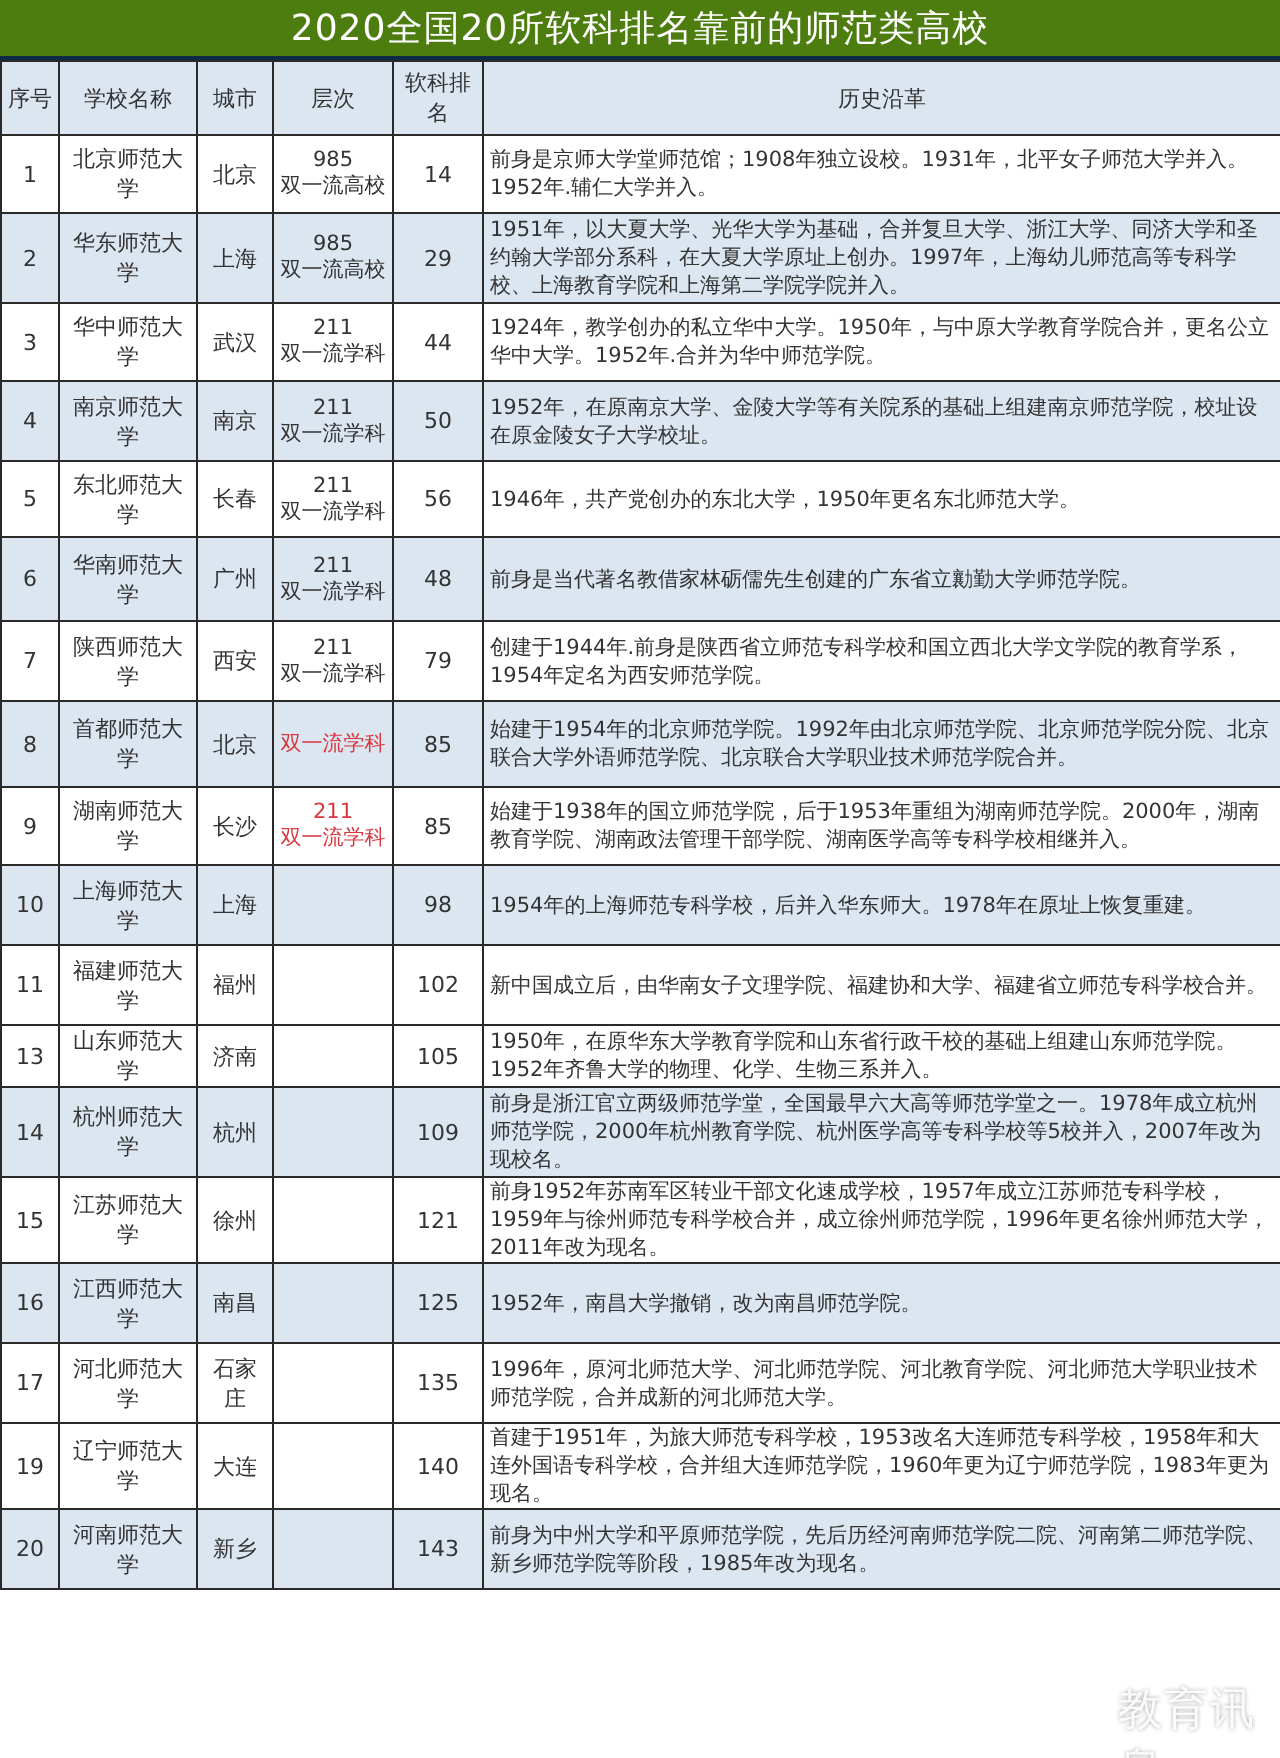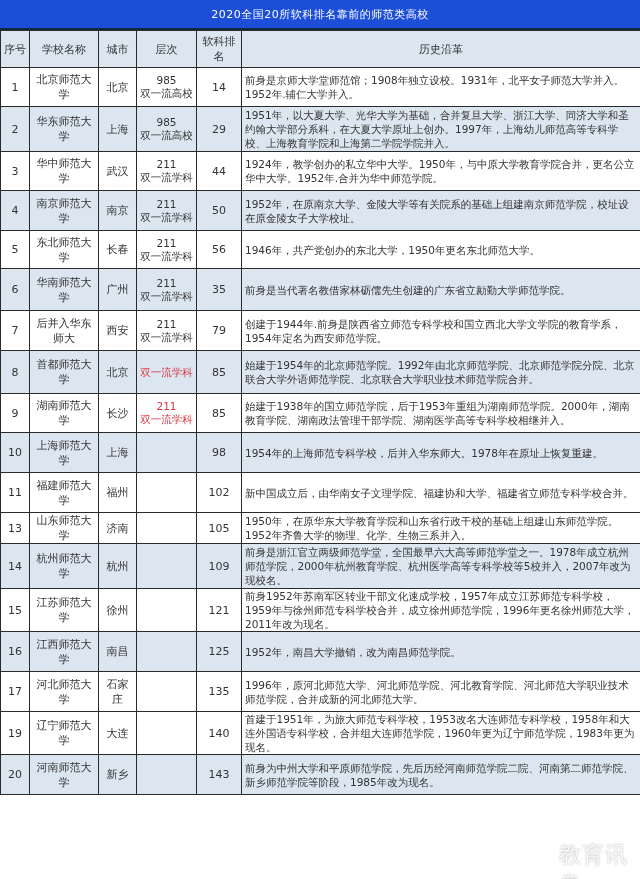--- a/index.html
+++ b/index.html
@@ -1,19 +1,19 @@
 <!DOCTYPE html>
 <html><head>
 <meta charset="utf-8">
 <style>
   html, body { margin: 0; padding: 0; background: #ffffff; }
   body { width: 640px; height: 879px; overflow: hidden; position: relative;
          font-family: "DejaVu Sans", "Liberation Sans", sans-serif; color: #222; }
   .title-bar { position: absolute; left: 0; top: 0; width: 640px; height: 30px;
-               background: #1d4ed8; color: #ffffff; font-size: 11px; line-height: 30px;
+               background: #4d7c0f; color: #ffffff; font-size: 18px; line-height: 30px;
                text-align: center; letter-spacing: 0.5px; border-bottom: 2px solid #0d2a45; box-sizing: border-box; }
   table { position: absolute; left: 0; top: 30px; width: 640px; border-collapse: collapse;
           table-layout: fixed; font-size: 11px; }
   col.c-idx { width: 29px; } col.c-name { width: 69px; } col.c-city { width: 38px; }
   col.c-level { width: 60px; } col.c-rank { width: 45px; } col.c-hist { width: 399px; }
   th, td { border: 1.5px solid #2a2a2a; padding: 0 3px; vertical-align: middle; }
   th { background: #dce6f1; font-weight: normal; height: 36px; font-size: 11px; color: #333; }
   td { color: #333; }
   tr.alt td { background: #dce6f1; }
   tr.norm td { background: #ffffff; }
@@ -105,26 +105,26 @@
         <td class="hist">1946年，共产党创办的东北大学，1950年更名东北师范大学。</td>
       </tr>
       <tr class="alt" style="height: 42px;">
         <td class="center">6</td>
         <td class="center">华南师范大学</td>
         <td class="center">广州</td>
         <td class="center">
           <div class="lvl">211</div>
           <div class="lvl">双一流学科</div>
         </td>
-        <td class="center">35</td>
+        <td class="center">48</td>
         <td class="hist">前身是当代著名教借家林砺儒先生创建的广东省立勷勤大学师范学院。</td>
       </tr>
       <tr class="norm" style="height: 40px;">
         <td class="center">7</td>
-        <td class="center">后并入华东师大</td>
+        <td class="center">陕西师范大学</td>
         <td class="center">西安</td>
         <td class="center">
           <div class="lvl">211</div>
           <div class="lvl">双一流学科</div>
         </td>
         <td class="center">79</td>
         <td class="hist">创建于1944年.前身是陕西省立师范专科学校和国立西北大学文学院的教育学系，1954年定名为西安师范学院。</td>
       </tr>
       <tr class="alt" style="height: 43px;">
         <td class="center">8</td>

